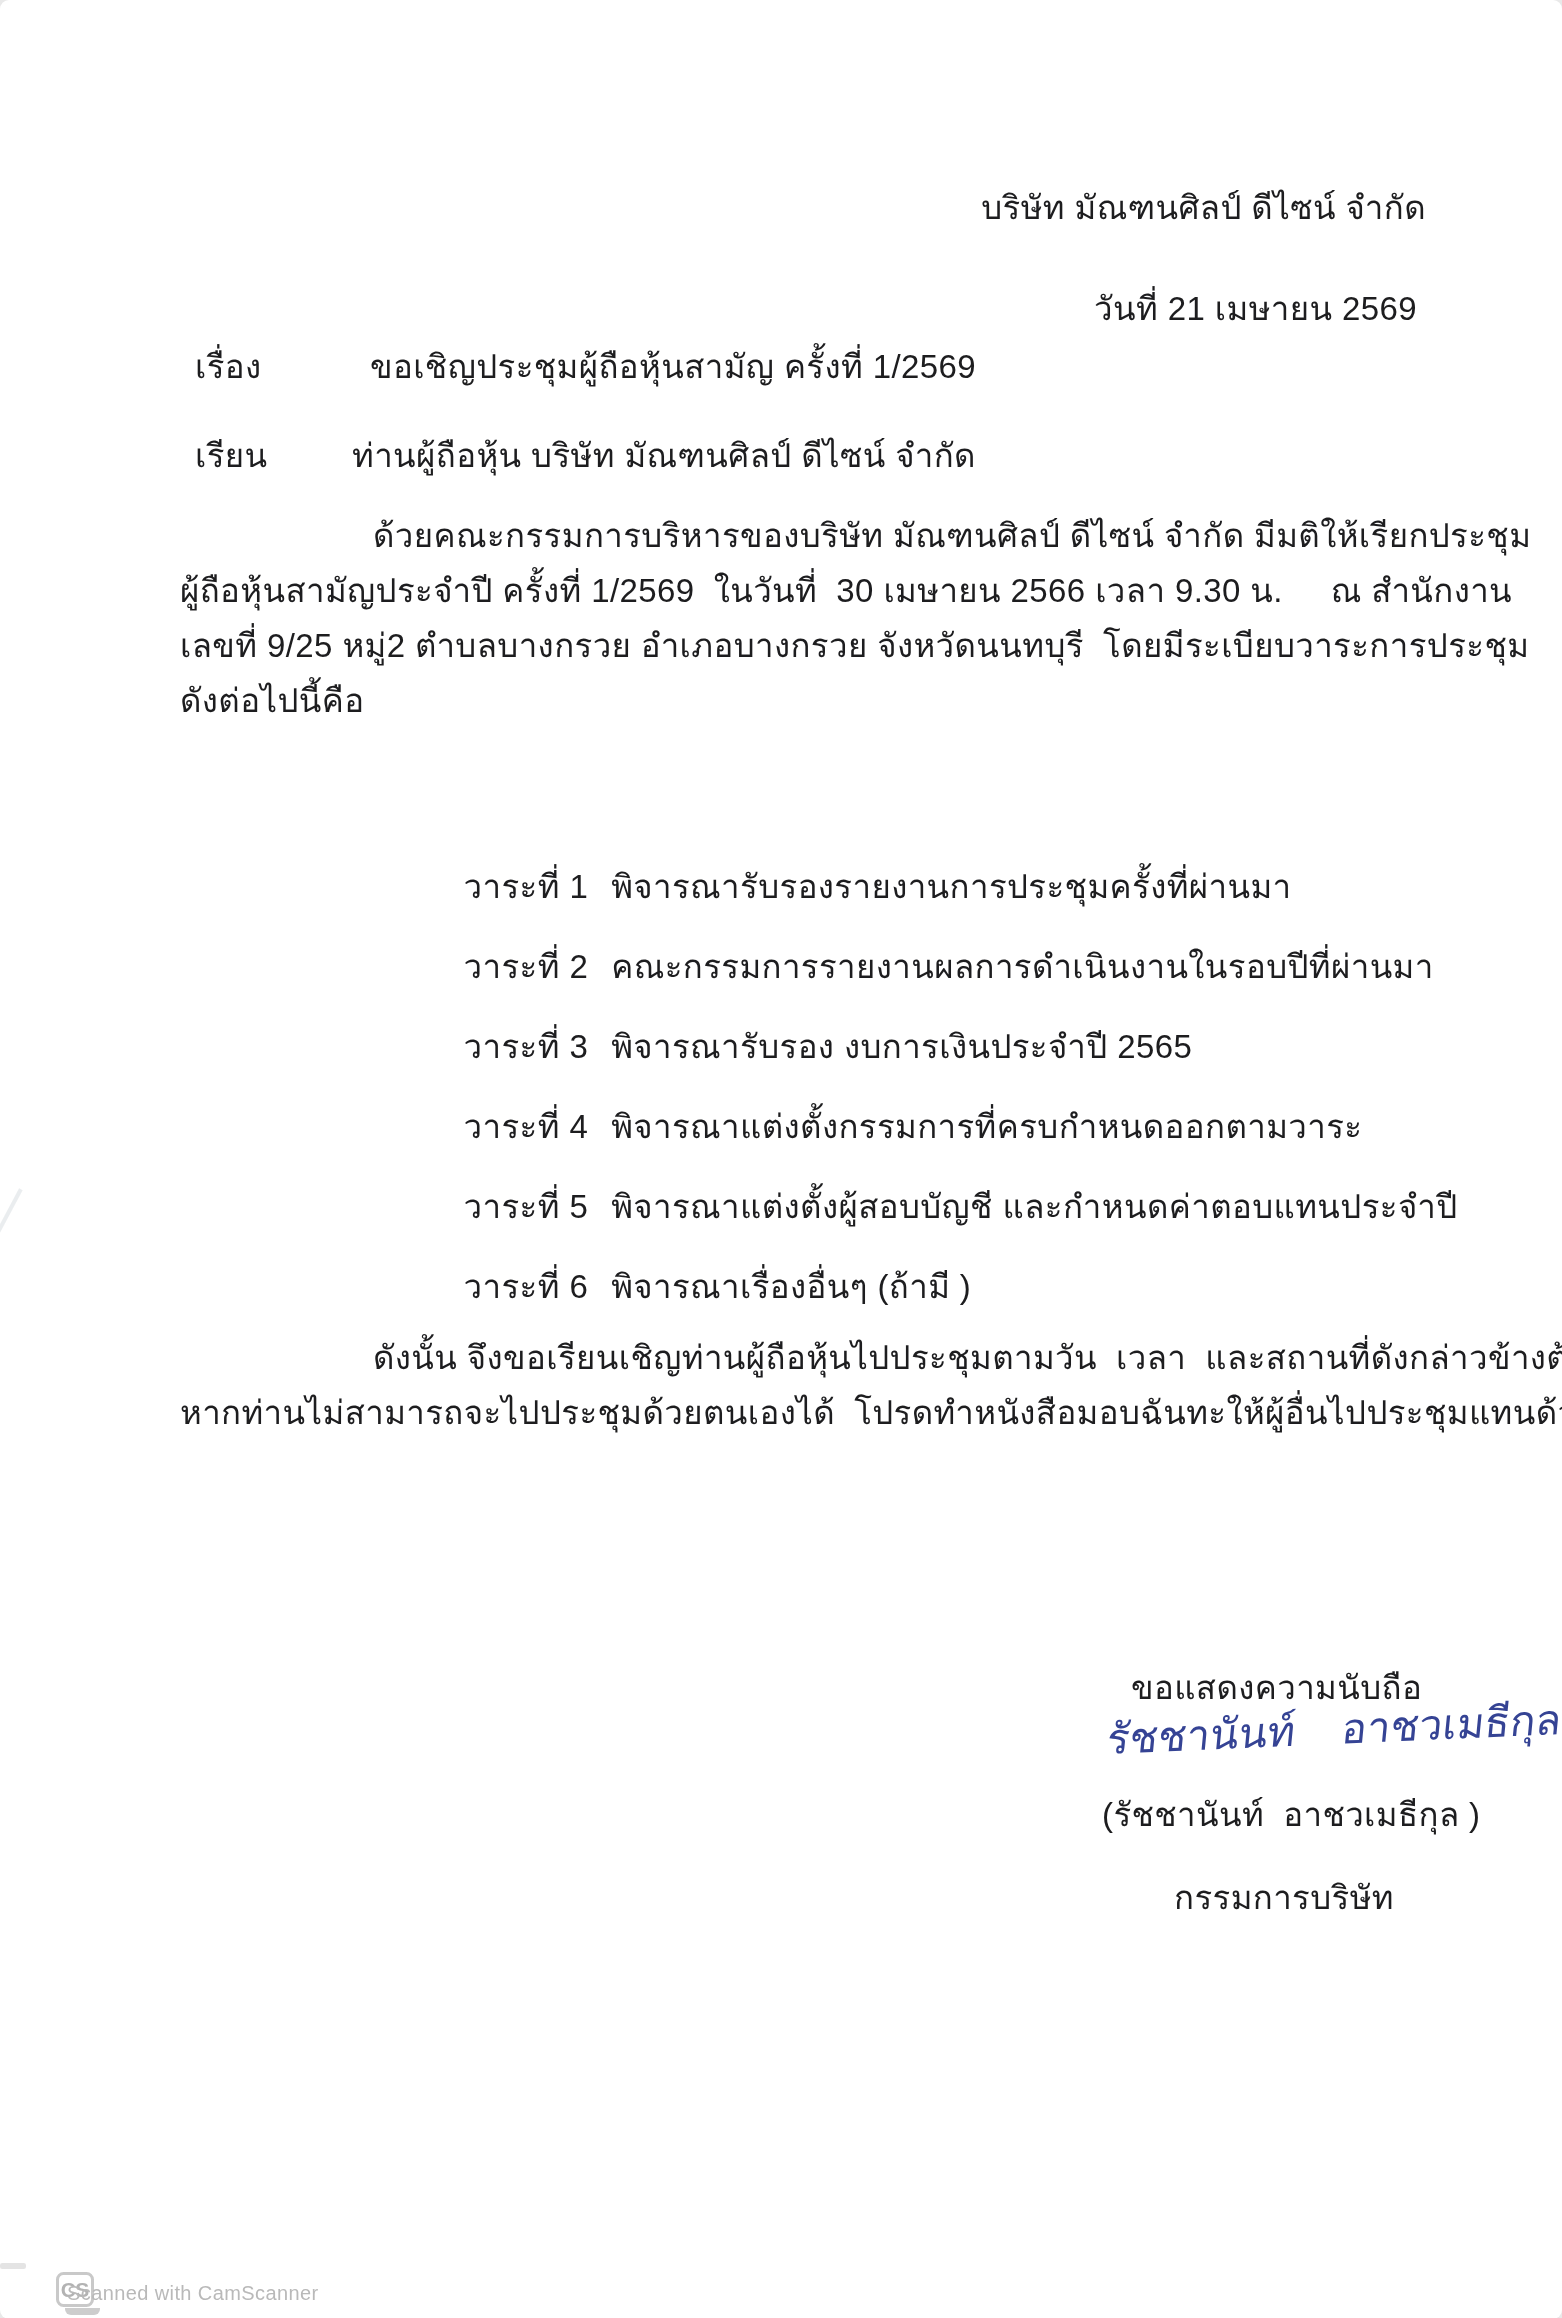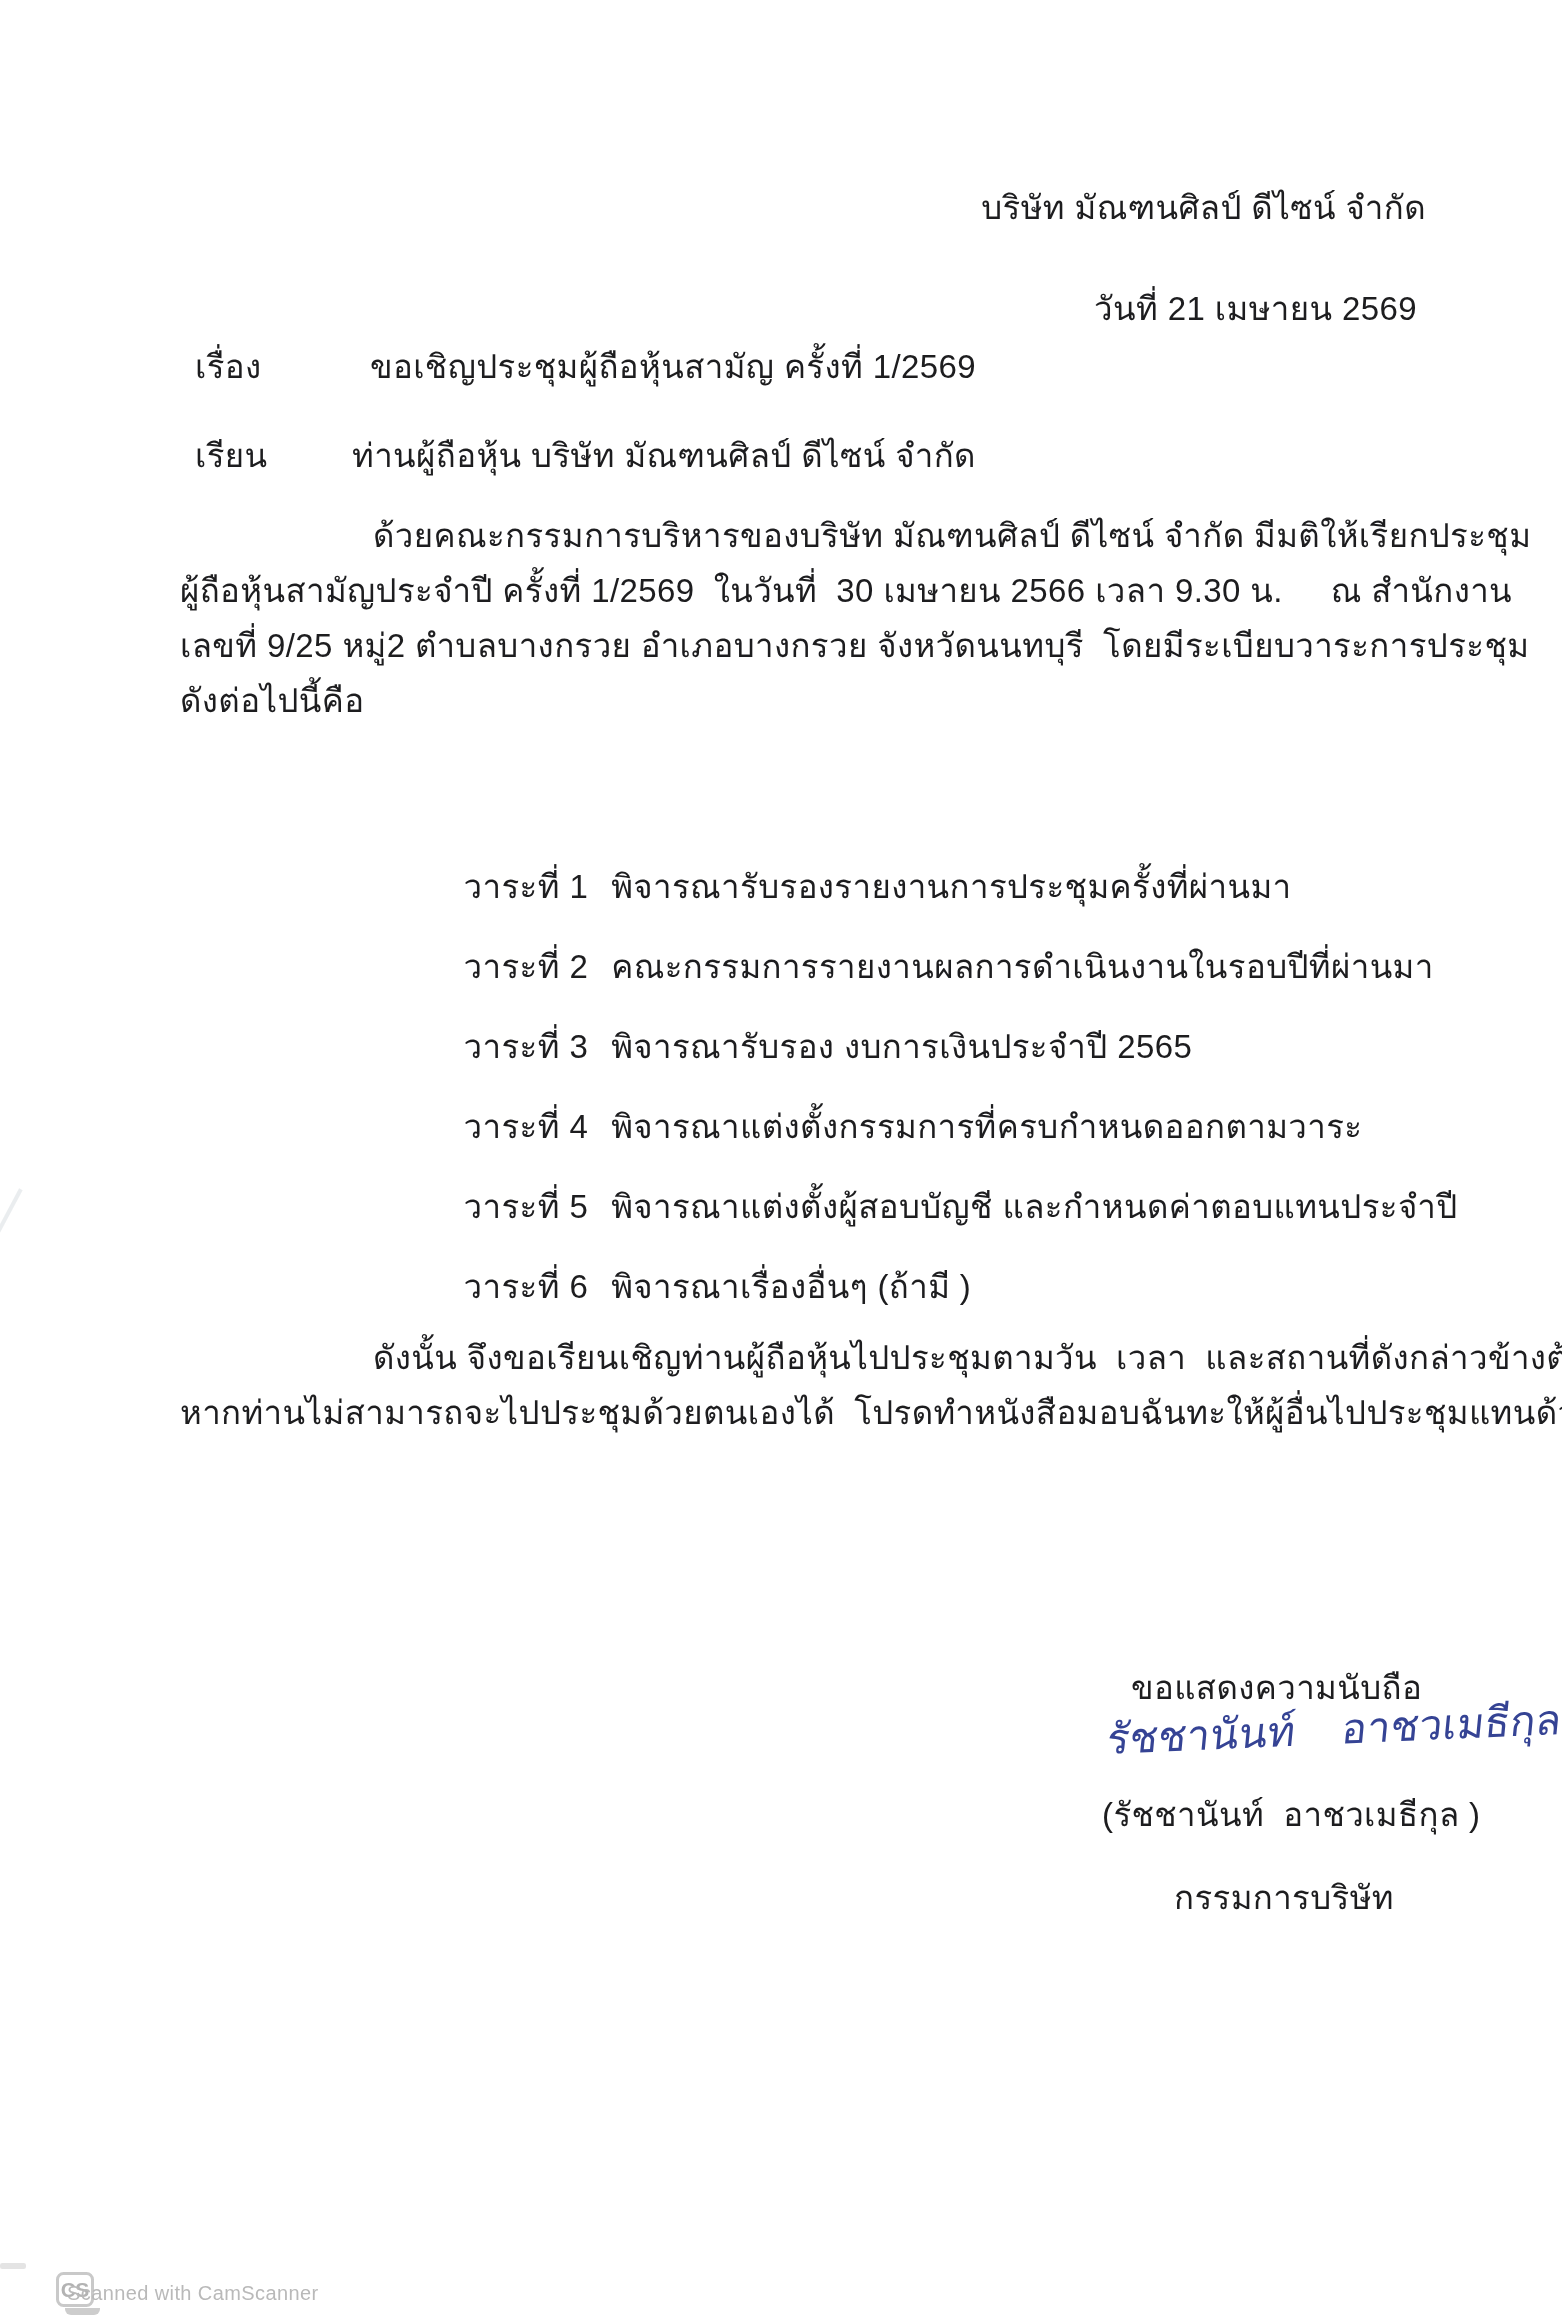--- a/index.html
+++ b/index.html
@@ -6,20 +6,21 @@
   html, body { margin: 0; padding: 0; background: #e9e9e9; }
   .page {
     position: relative;
     width: 1562px;
     height: 2319px;
     margin: 0 auto;
     background: #ffffff;
     overflow: hidden;
     font-family: "Liberation Sans", "DejaVu Sans", sans-serif;
     color: #1d1d1f;
+    border-radius: 9px;
   }
   .t {
     position: absolute;
     font-size: 33px;
     line-height: 55px;
     white-space: pre;
     font-weight: 500;
     letter-spacing: 0.4px;
   }
   .para {

